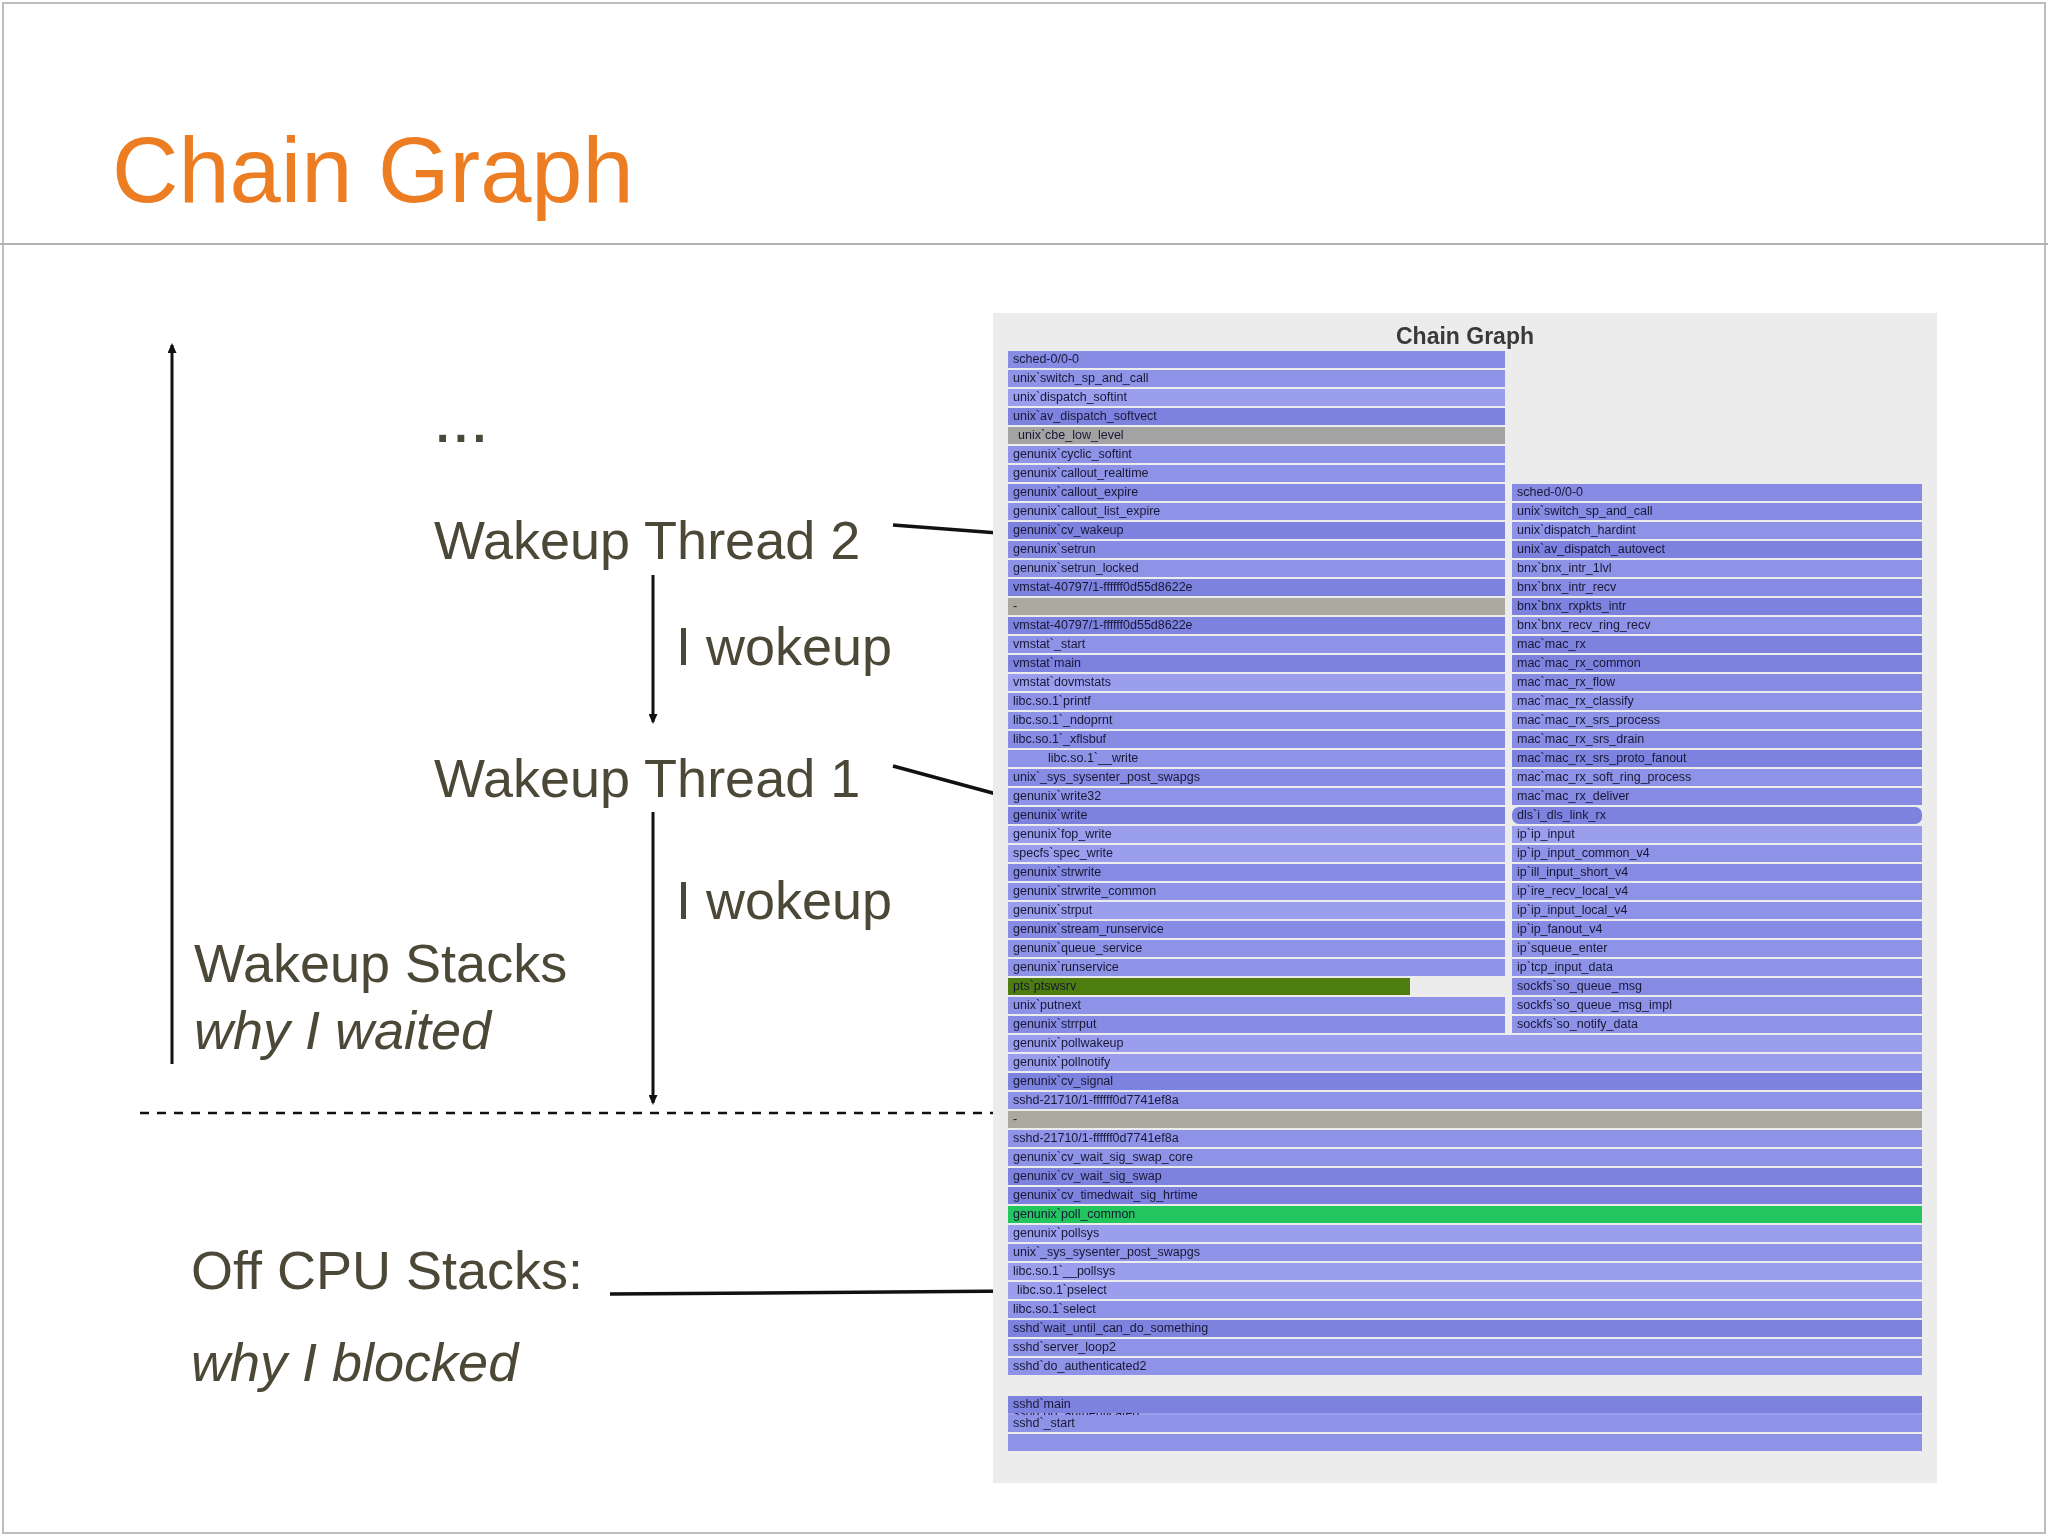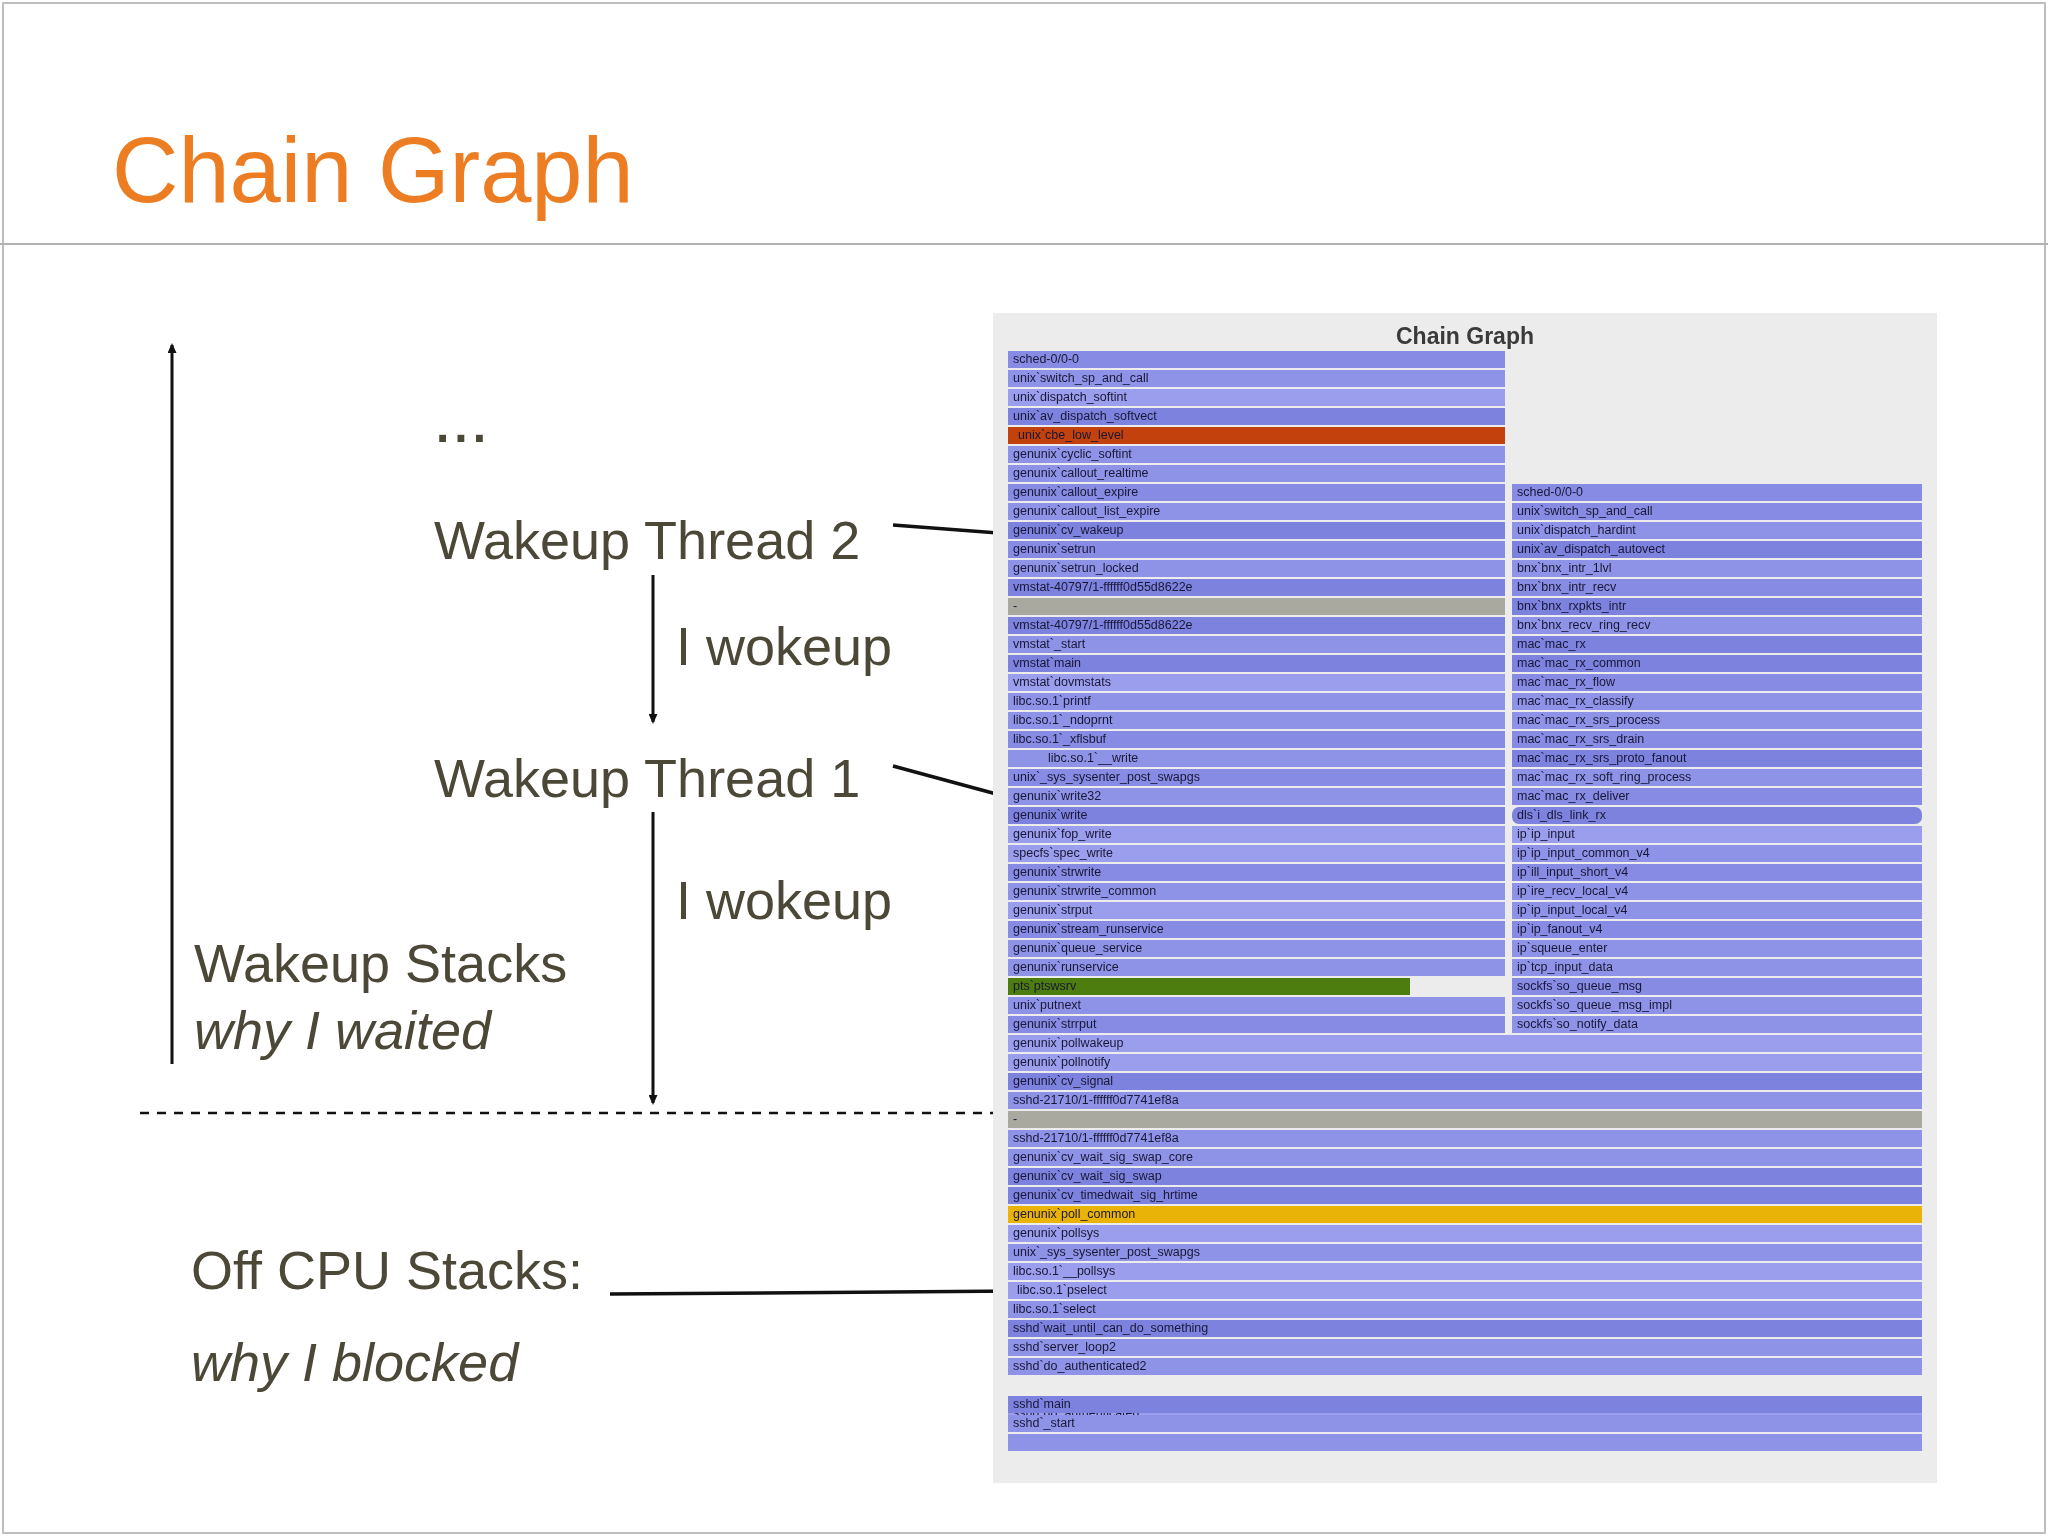--- a/index.html
+++ b/index.html
@@ -65,21 +65,21 @@
   <line x1="610" y1="1294" x2="1172" y2="1290" stroke="#111" stroke-width="3.5" marker-end="url(#ah)"></line>
 </svg>
 
 <div class="panel" style="background: rgb(236, 236, 236);">
   <div class="panel-title">Chain Graph</div>
   <div id="rows">
       <div class="bar" style="left: 15px; width: 497px; top: 38px; background: rgb(135, 139, 227);">sched-0/0-0</div>
       <div class="bar" style="left: 15px; width: 497px; top: 57px; background: rgb(143, 147, 231);">unix`switch_sp_and_call</div>
       <div class="bar" style="left: 15px; width: 497px; top: 76px; background: rgb(155, 158, 237);">unix`dispatch_softint</div>
       <div class="bar" style="left: 15px; width: 497px; top: 95px; background: rgb(126, 130, 223);">unix`av_dispatch_softvect</div>
-      <div class="bar" style="left: 15px; width: 497px; top: 114px; background: #c2410c; padding-left: 10px;">unix`cbe_low_level</div>
+      <div class="bar" style="left: 15px; width: 497px; top: 114px; background: #a3a3a3; padding-left: 10px;">unix`cbe_low_level</div>
       <div class="bar" style="left: 15px; width: 497px; top: 133px; background: rgb(143, 147, 231);">genunix`cyclic_softint</div>
       <div class="bar" style="left: 15px; width: 497px; top: 152px; background: rgb(143, 147, 231);">genunix`callout_realtime</div>
       <div class="bar" style="left: 15px; width: 497px; top: 171px; background: rgb(135, 139, 227);">genunix`callout_expire</div>
       <div class="bar" style="left: 15px; width: 497px; top: 190px; background: rgb(143, 147, 231);">genunix`callout_list_expire</div>
       <div class="bar" style="left: 15px; width: 497px; top: 209px; background: rgb(126, 130, 223);">genunix`cv_wakeup</div>
       <div class="bar" style="left: 15px; width: 497px; top: 228px; background: rgb(135, 139, 227);">genunix`setrun</div>
       <div class="bar" style="left: 15px; width: 497px; top: 247px; background: rgb(143, 147, 231);">genunix`setrun_locked</div>
       <div class="bar" style="left: 15px; width: 497px; top: 266px; background: rgb(126, 130, 223);">vmstat-40797/1-ffffff0d55d8622e</div>
       <div class="bar" style="left: 15px; width: 497px; top: 285px; background: rgb(169, 169, 160);">-</div>
       <div class="bar" style="left: 15px; width: 497px; top: 304px; background: rgb(126, 130, 223);">vmstat-40797/1-ffffff0d55d8622e</div>
@@ -135,21 +135,21 @@
       <div class="bar" style="left: 519px; width: 410px; top: 703px; background: rgb(143, 147, 231);">sockfs`so_notify_data</div>
       <div class="bar" style="left: 15px; width: 914px; top: 722px; background: rgb(155, 158, 237);">genunix`pollwakeup</div>
       <div class="bar" style="left: 15px; width: 914px; top: 741px; background: rgb(155, 158, 237);">genunix`pollnotify</div>
       <div class="bar" style="left: 15px; width: 914px; top: 760px; background: rgb(126, 130, 223);">genunix`cv_signal</div>
       <div class="bar" style="left: 15px; width: 914px; top: 779px; background: rgb(143, 147, 231);">sshd-21710/1-ffffff0d7741ef8a</div>
       <div class="bar" style="left: 15px; width: 914px; top: 798px; background: rgb(169, 169, 160);">-</div>
       <div class="bar" style="left: 15px; width: 914px; top: 817px; background: rgb(143, 147, 231);">sshd-21710/1-ffffff0d7741ef8a</div>
       <div class="bar" style="left: 15px; width: 914px; top: 836px; background: rgb(143, 147, 231);">genunix`cv_wait_sig_swap_core</div>
       <div class="bar" style="left: 15px; width: 914px; top: 855px; background: rgb(126, 130, 223);">genunix`cv_wait_sig_swap</div>
       <div class="bar" style="left: 15px; width: 914px; top: 874px; background: rgb(126, 130, 223);">genunix`cv_timedwait_sig_hrtime</div>
-      <div class="bar" style="left: 15px; width: 914px; top: 893px; background: #eab308;">genunix`poll_common</div>
+      <div class="bar" style="left: 15px; width: 914px; top: 893px; background: #22c55e;">genunix`poll_common</div>
       <div class="bar" style="left: 15px; width: 914px; top: 912px; background: rgb(155, 158, 237);">genunix`pollsys</div>
       <div class="bar" style="left: 15px; width: 914px; top: 931px; background: rgb(143, 147, 231);">unix`_sys_sysenter_post_swapgs</div>
       <div class="bar" style="left: 15px; width: 914px; top: 950px; background: rgb(155, 158, 237);">libc.so.1`__pollsys</div>
       <div class="bar" style="left: 15px; width: 914px; top: 969px; background: rgb(155, 158, 237); padding-left: 9px;">libc.so.1`pselect</div>
       <div class="bar" style="left: 15px; width: 914px; top: 988px; background: rgb(143, 147, 231);">libc.so.1`select</div>
       <div class="bar" style="left: 15px; width: 914px; top: 1007px; background: rgb(126, 130, 223);">sshd`wait_until_can_do_something</div>
       <div class="bar" style="left: 15px; width: 914px; top: 1026px; background: rgb(143, 147, 231);">sshd`server_loop2</div>
       <div class="bar" style="left: 15px; width: 914px; top: 1045px; background: rgb(143, 147, 231);">sshd`do_authenticated2</div>
       <div class="bar" style="left: 15px; width: 914px; top: 1092px; background: rgb(155, 158, 237);">sshd`do_authenticated</div>
       <div class="bar" style="left: 15px; width: 914px; top: 1083px; background: rgb(126, 130, 223);">sshd`main</div>

